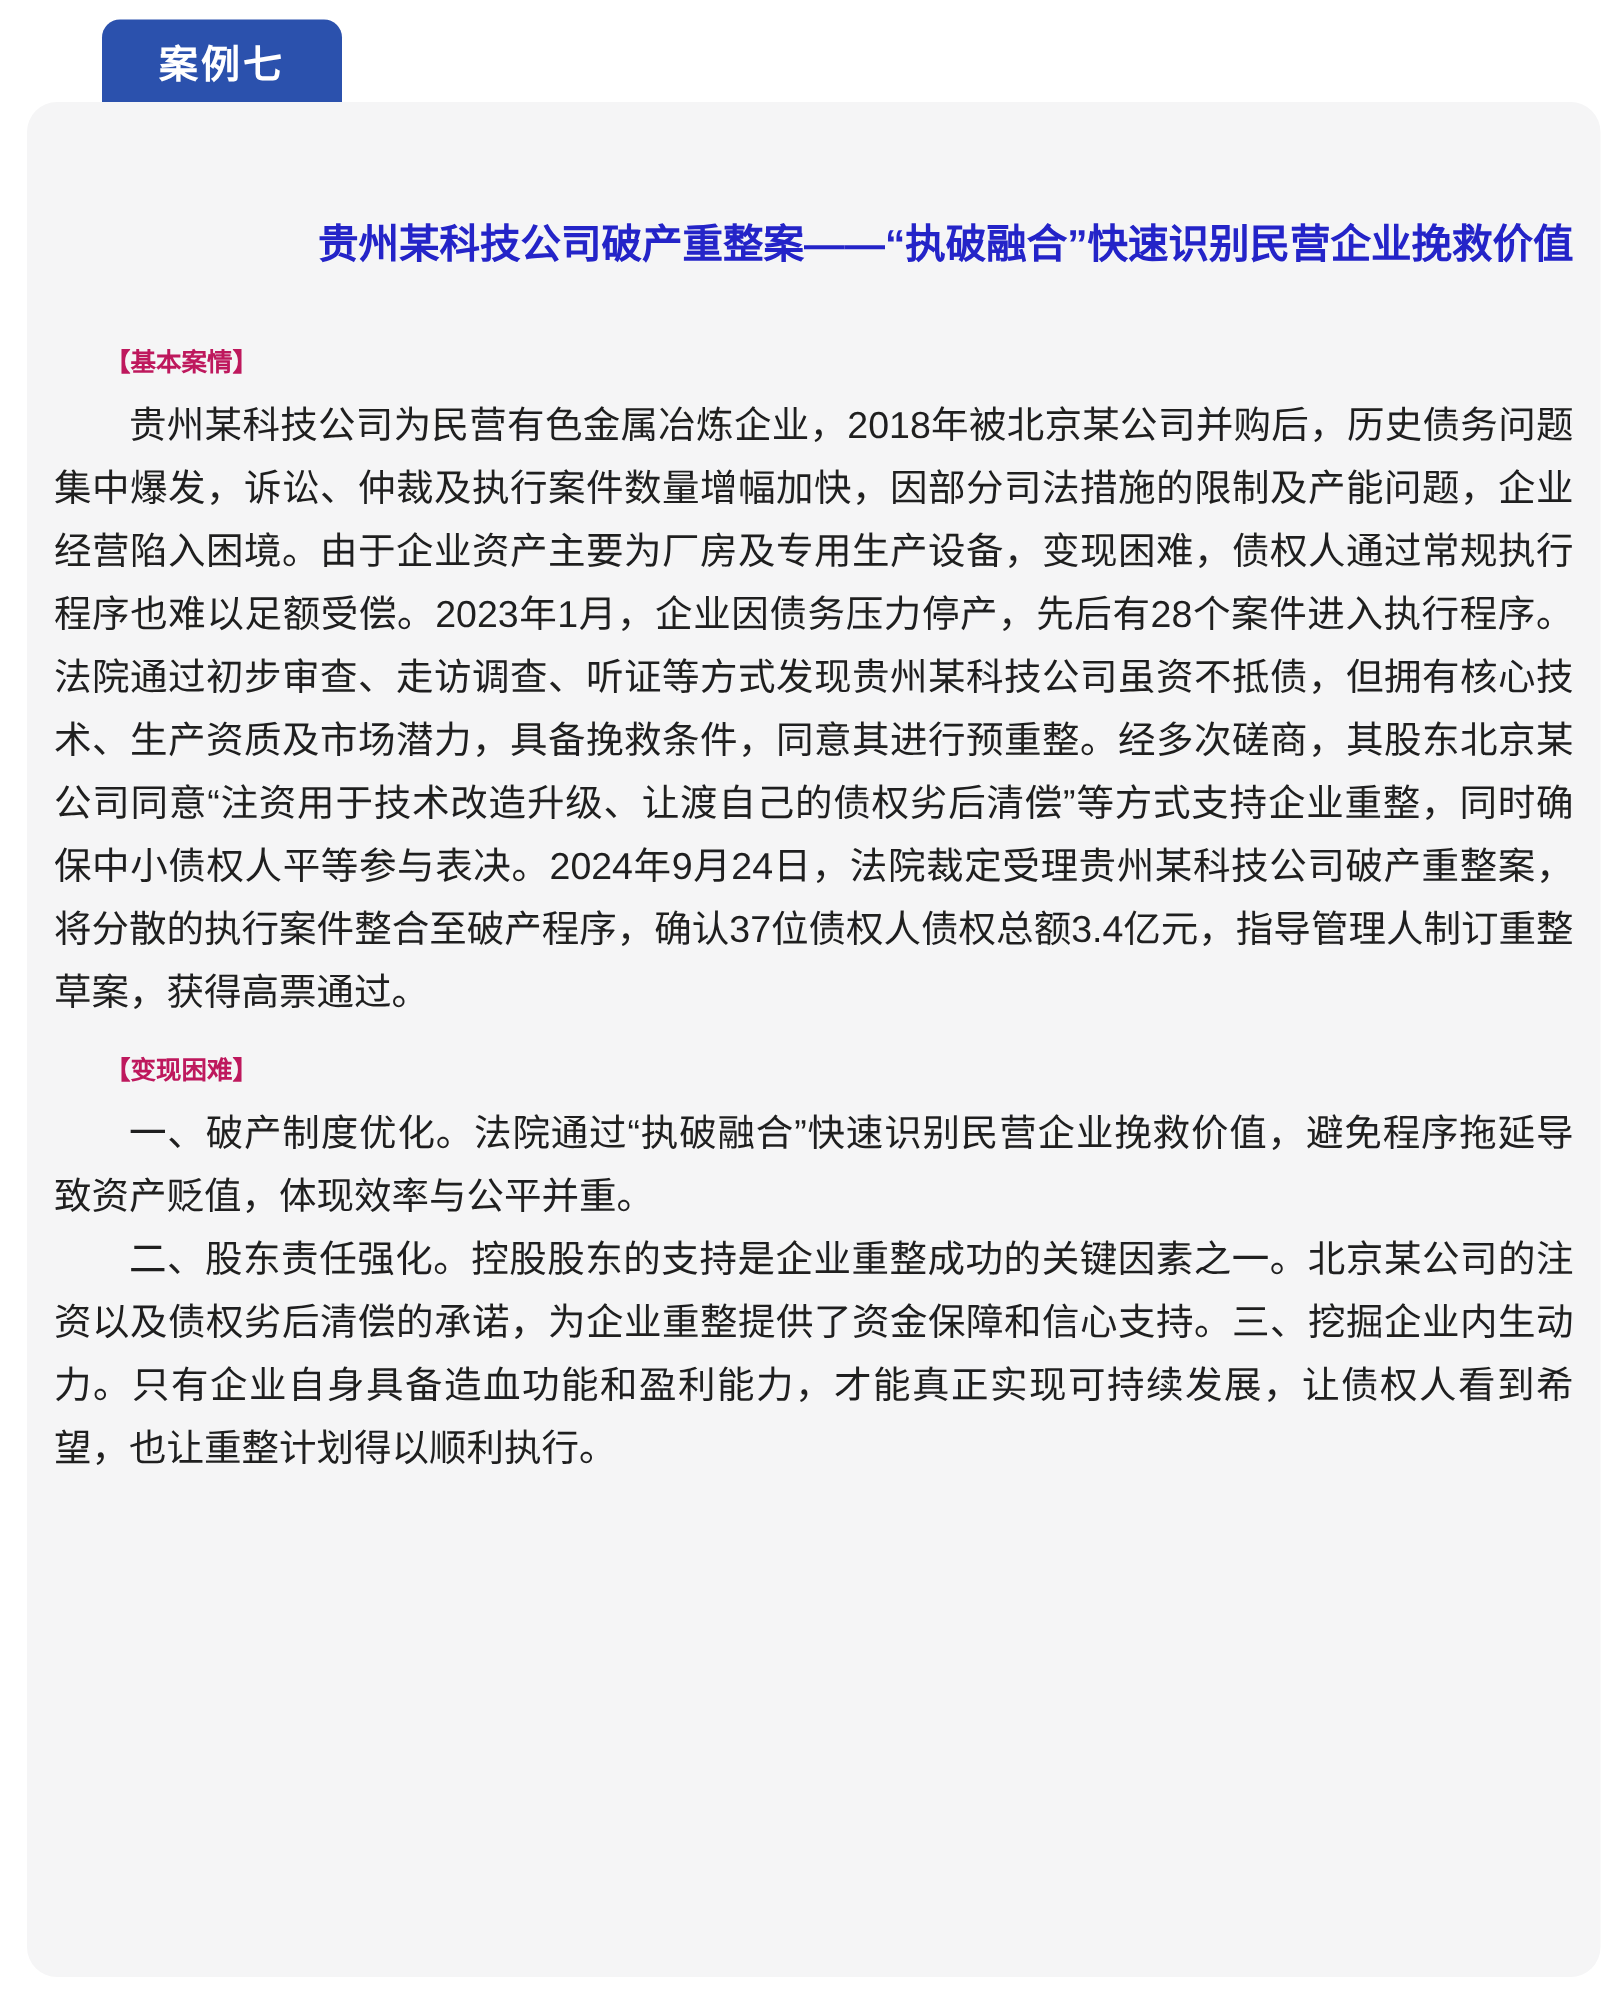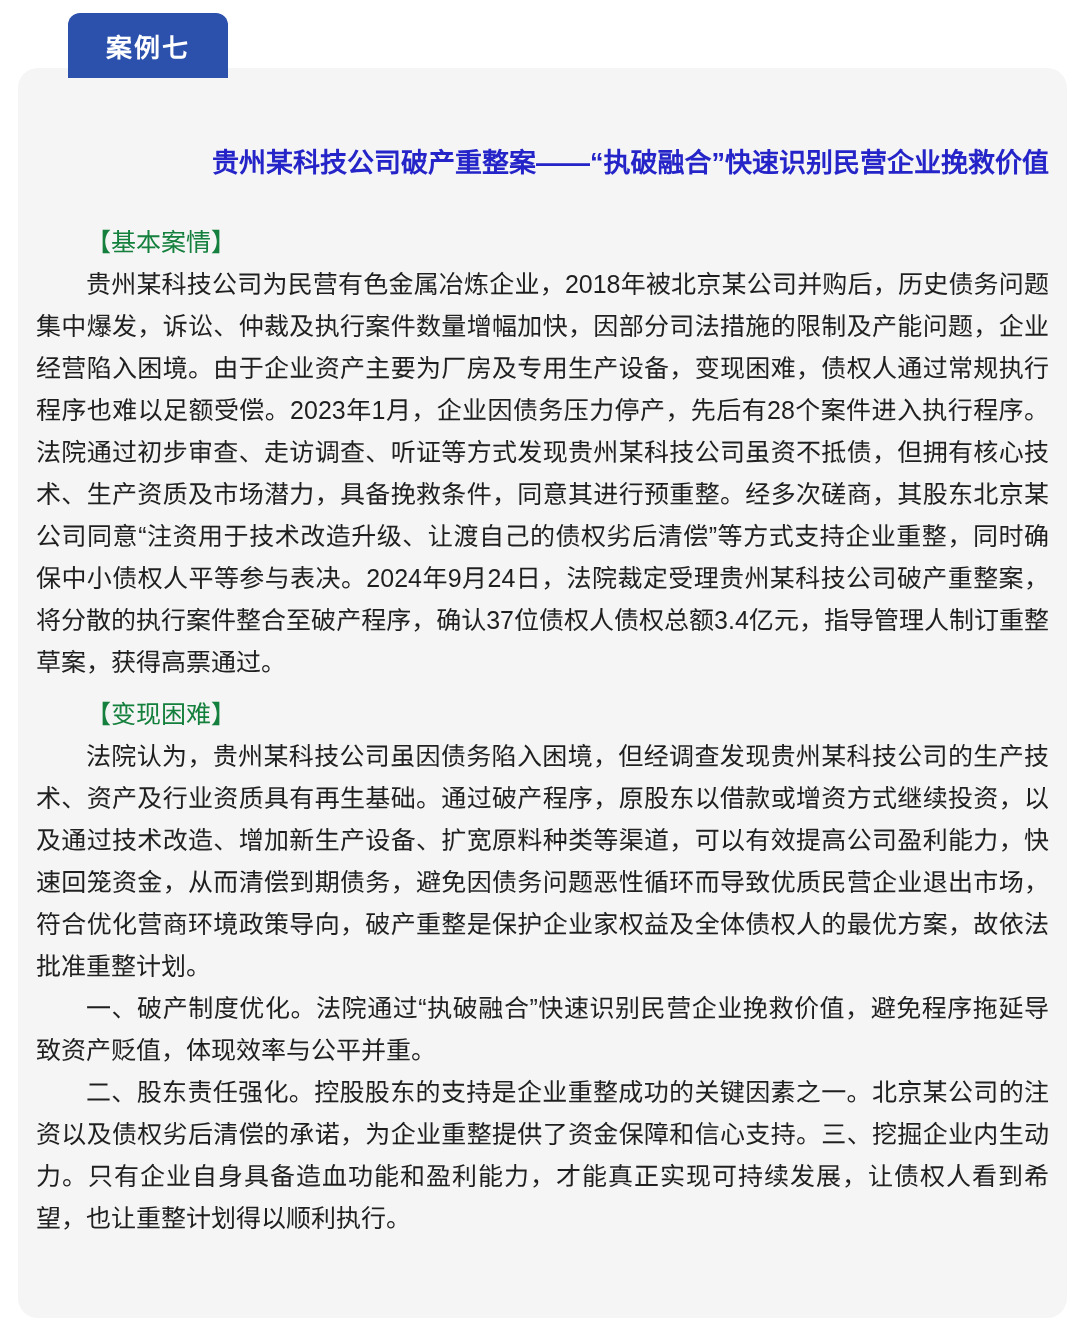--- a/index.html
+++ b/index.html
@@ -13,21 +13,21 @@
     width: 1080px;
     height: 1338px;
     background: #ffffff;
     overflow: hidden;
   }
   .badge {
     position: absolute;
     left: 68px;
     top: 13px;
     width: 160px;
-    height: 65px;
+    height: 55px;
     background: #2b51ad;
     border-radius: 12px 12px 0 0;
     color: #ffffff;
     font-size: 26px;
     font-weight: bold;
     display: flex;
     align-items: center;
     justify-content: center;
     letter-spacing: 2px;
     z-index: 2;
@@ -54,25 +54,25 @@
   }
   .content {
     margin-top: 40px;
     font-size: 25px;
     line-height: 42px;
     color: #1f1f1f;
     text-align: justify;
   }
   .content h3 {
     margin: 10px 0 0 0;
-    font-size: 25px;
+    font-size: 17px;
     line-height: 42px;
-    font-weight: normal;
+    font-weight: bold;
     text-indent: 2em;
-    color: #15803d;
+    color: #be185d;
   }
   .content h3:first-child {
     margin-top: 0;
   }
   .content p {
     margin: 0;
     text-indent: 2em;
   }
 </style>
 </head>
@@ -87,20 +87,19 @@
   <div class="card">
 
     <h1 class="doc-title">贵州某科技公司破产重整案——“执破融合”快速识别民营企业挽救价值</h1>
 
     <div class="content">
 
       <h3>【基本案情】</h3>
       <p>贵州某科技公司为民营有色金属冶炼企业，2018年被北京某公司并购后，历史债务问题集中爆发，诉讼、仲裁及执行案件数量增幅加快，因部分司法措施的限制及产能问题，企业经营陷入困境。由于企业资产主要为厂房及专用生产设备，变现困难，债权人通过常规执行程序也难以足额受偿。2023年1月，企业因债务压力停产，先后有28个案件进入执行程序。法院通过初步审查、走访调查、听证等方式发现贵州某科技公司虽资不抵债，但拥有核心技术、生产资质及市场潜力，具备挽救条件，同意其进行预重整。经多次磋商，其股东北京某公司同意“注资用于技术改造升级、让渡自己的债权劣后清偿”等方式支持企业重整，同时确保中小债权人平等参与表决。2024年9月24日，法院裁定受理贵州某科技公司破产重整案，将分散的执行案件整合至破产程序，确认37位债权人债权总额3.4亿元，指导管理人制订重整草案，获得高票通过。</p>
 
       <h3>【变现困难】</h3>
-      <p>法院认为，贵州某科技公司虽因债务陷入困境，但经调查发现贵州某科技公司的生产技术、资产及行业资质具有再生基础。通过破产程序，原股东以借款或增资方式继续投资，以及通过技术改造、增加新生产设备、扩宽原料种类等渠道，可以有效提高公司盈利能力，快速回笼资金，从而清偿到期债务，避免因债务问题恶性循环而导致优质民营企业退出市场，符合优化营商环境政策导向，破产重整是保护企业家权益及全体债权人的最优方案，故依法批准重整计划。</p>
 
       <p>一、破产制度优化。法院通过“执破融合”快速识别民营企业挽救价值，避免程序拖延导致资产贬值，体现效率与公平并重。</p>
       <p>二、股东责任强化。控股股东的支持是企业重整成功的关键因素之一。北京某公司的注资以及债权劣后清偿的承诺，为企业重整提供了资金保障和信心支持。三、挖掘企业内生动力。只有企业自身具备造血功能和盈利能力，才能真正实现可持续发展，让债权人看到希望，也让重整计划得以顺利执行。</p>
 
     </div>
   </div>
 </div>
 
 </body></html>

